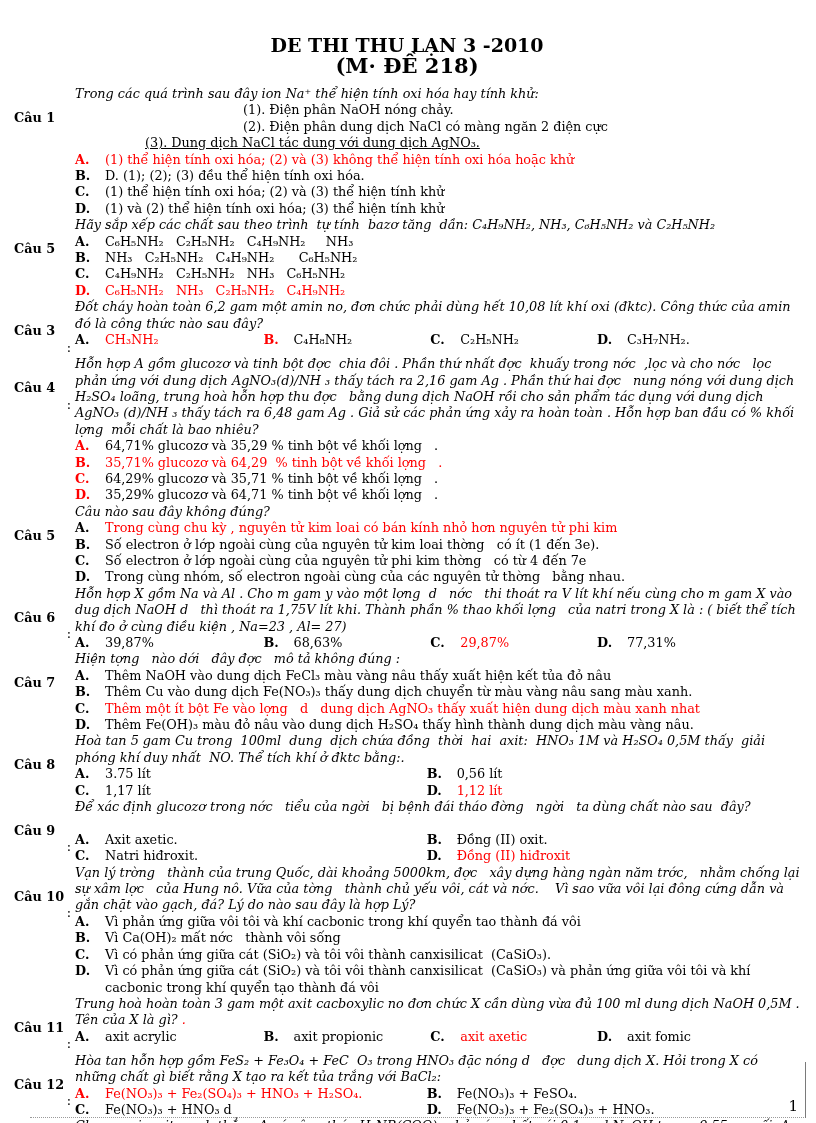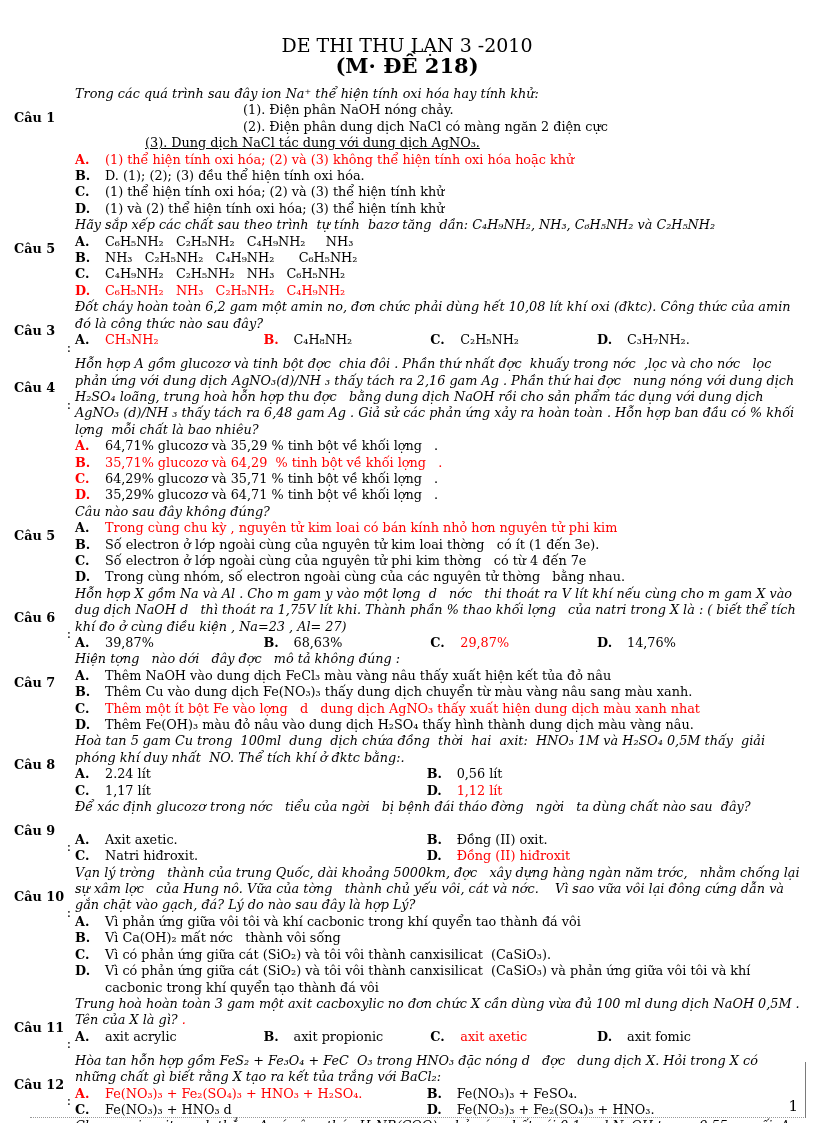--- a/index.html
+++ b/index.html
@@ -3,21 +3,21 @@
 <meta charset="utf-8">
 <style>
   html,body{margin:0;padding:0;}
   body{
     width:816px;height:1123px;background:#ffffff;color:#000;
     font-family:"DejaVu Serif","Liberation Serif",serif;
     font-size:12.8px;line-height:16.4px;position:relative;overflow:hidden;
   }
   .page{padding:34px 16px 0 14px;}
   .header{text-align:center;margin-bottom:10px;}
-  .title{font-size:19px;font-weight:normal;line-height:22px;}
+  .title{font-size:19px;font-weight:bold;line-height:22px;}
   .subtitle{font-size:21px;font-weight:bold;line-height:20px;}
   .question{display:flex;align-items:flex-start;}
   .qlabel{flex:0 0 61px;width:61px;margin-top:24px;}
   .qnum{display:block;font-weight:bold;}
   .colon{display:block;text-align:right;padding-right:4px;min-height:16.4px;}
   .qbody{flex:1 1 auto;min-width:0;}
   .stem{white-space:pre-wrap;font-style:italic;}
   .subline{white-space:pre-wrap;min-height:16.4px;}
   .indent-0{padding-left:0;}
   .indent-1{padding-left:70px;text-decoration:underline;}
@@ -203,21 +203,21 @@
             <div class="answer">
     <span class="alabel">B.</span>
     <span class="atext">68,63%</span>
   </div>
             <div class="answer">
     <span class="alabel">C.</span>
     <span class="atext red">29,87%</span>
   </div>
             <div class="answer">
     <span class="alabel">D.</span>
-    <span class="atext">14,76%</span>
+    <span class="atext">77,31%</span>
   </div>
           </div>
     </div>
   </div>
       <div class="question">
     <div class="qlabel">
       <span class="qnum">Câu 7</span>
       <span class="colon"></span>
     </div>
     <div class="qbody">
@@ -247,21 +247,21 @@
     <div class="qlabel">
       <span class="qnum">Câu 8</span>
       <span class="colon"></span>
     </div>
     <div class="qbody">
       <div class="stem"><span>Hoà tan 5 gam Cu trong  100ml  dung  dịch chứa đồng  thời  hai  axit:  HNO₃ 1M và H₂SO₄ 0,5M thấy  giải  phóng khí duy nhất  NO. Thể tích khí ở đktc bằng:.</span><span class="red"></span></div>
       <div></div>
       <div class="answer-grid cols-2">
             <div class="answer">
     <span class="alabel">A.</span>
-    <span class="atext">2.24 lít</span>
+    <span class="atext">3.75 lít</span>
   </div>
             <div class="answer">
     <span class="alabel">B.</span>
     <span class="atext">0,56 lít</span>
   </div>
             <div class="answer">
     <span class="alabel">C.</span>
     <span class="atext">1,17 lít</span>
   </div>
             <div class="answer">

